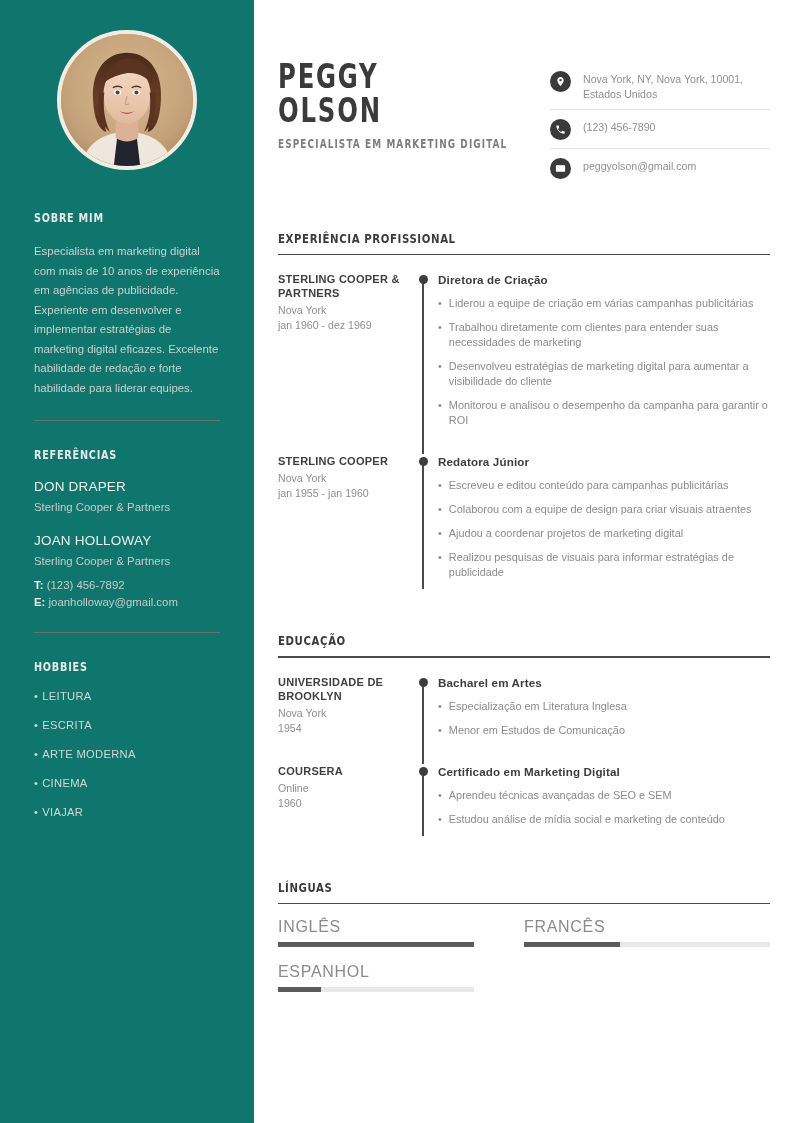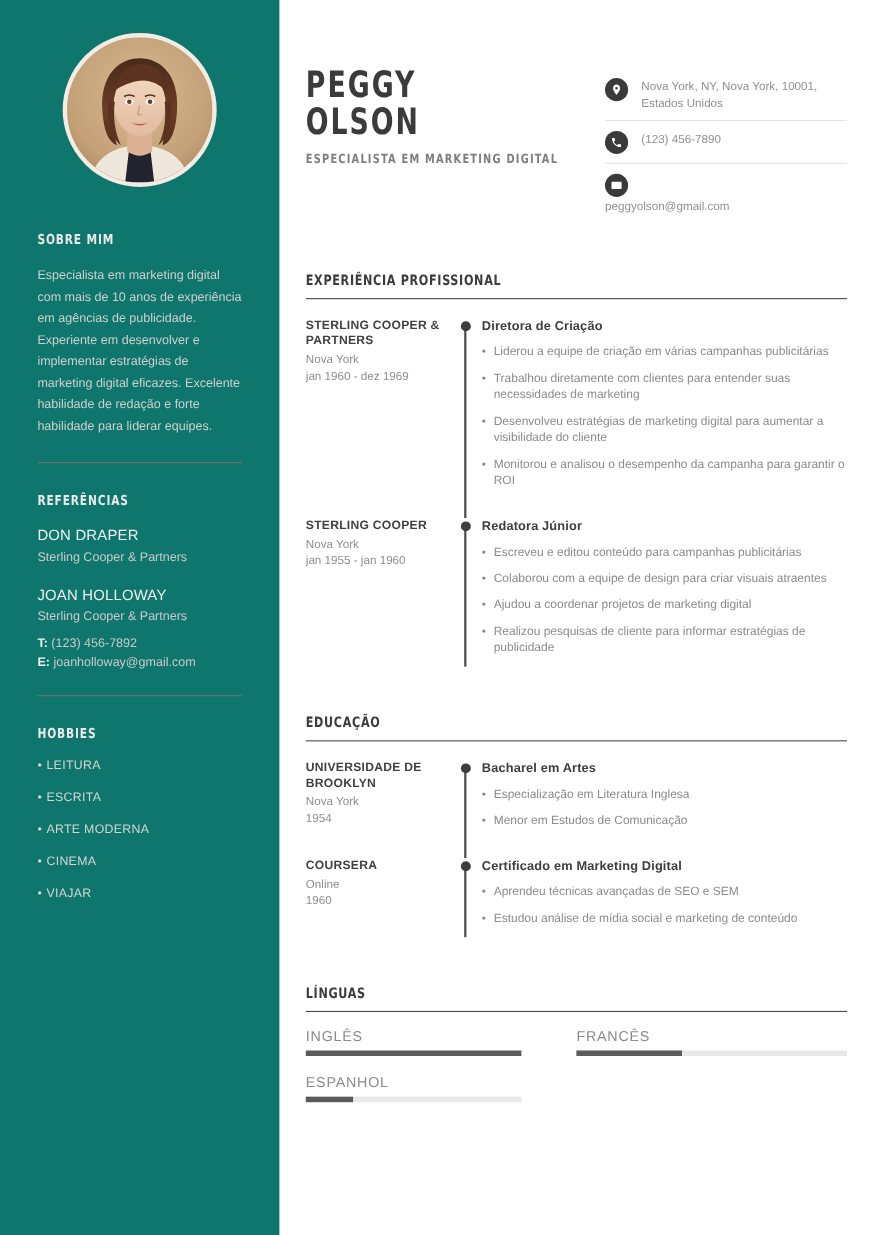--- a/index.html
+++ b/index.html
@@ -177,21 +177,21 @@
   }
 
   .contact-row {
     display: flex;
     align-items: flex-start;
     padding-bottom: 8px;
     border-bottom: 1px solid #e2e2e2;
     margin-bottom: 8px;
     min-height: 28px;
   }
-  .contact-row:last-child { border-bottom: none; margin-bottom: 0; flex-direction: column; }
+  .contact-row:last-child { border-bottom: none; margin-bottom: 0; }
 
   .contact-icon {
     width: 21px; height: 21px;
     min-width: 21px;
     border-radius: 50%;
     background: #3a3a3a;
     display: flex;
     align-items: center;
     justify-content: center;
     margin-right: 12px;
@@ -309,21 +309,21 @@
     flex-wrap: wrap;
     margin-top: 14px;
   }
   .lang-item {
     width: 50%;
     padding-right: 50px;
     margin-bottom: 16px;
   }
   .lang-item:nth-child(even) { padding-right: 0; padding-left: 0; }
   .lang-name {
-    font-size: 13px;
+    font-size: 16px;
     color: #8b8b8b;
     letter-spacing: 0.7px;
     text-transform: uppercase;
     margin-bottom: 6px;
   }
   .lang-bar {
     height: 5px;
     background: #e8e8e8;
     position: relative;
   }
@@ -525,21 +525,21 @@
             <div class="bullet">
                 <span class="bullet-dot">•</span>
                 <span>Colaborou com a equipe de design para criar visuais atraentes</span>
               </div>
             <div class="bullet">
                 <span class="bullet-dot">•</span>
                 <span>Ajudou a coordenar projetos de marketing digital</span>
               </div>
             <div class="bullet">
                 <span class="bullet-dot">•</span>
-                <span>Realizou pesquisas de cliente para informar estratégias de publicidade</span>
+                <span>Realizou pesquisas de visuais para informar estratégias de publicidade</span>
               </div>
           </div>
         </div>
       </div>
     </section>
 
     <section class="section">
       <div class="section-heading">EDUCAÇÃO</div>
       <div class="section-rule"></div>
 

